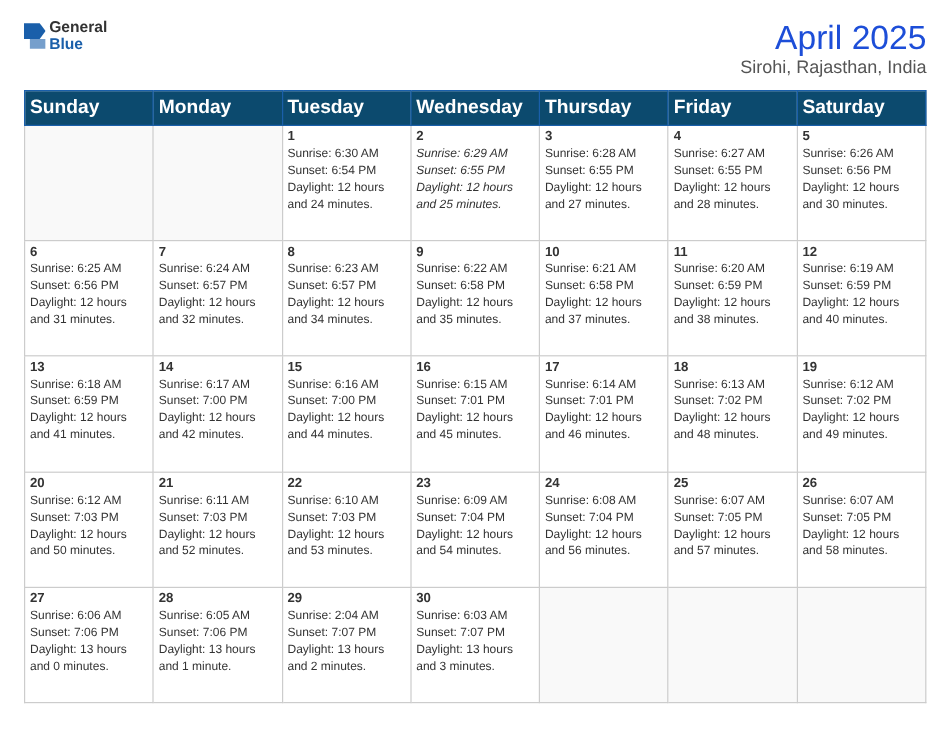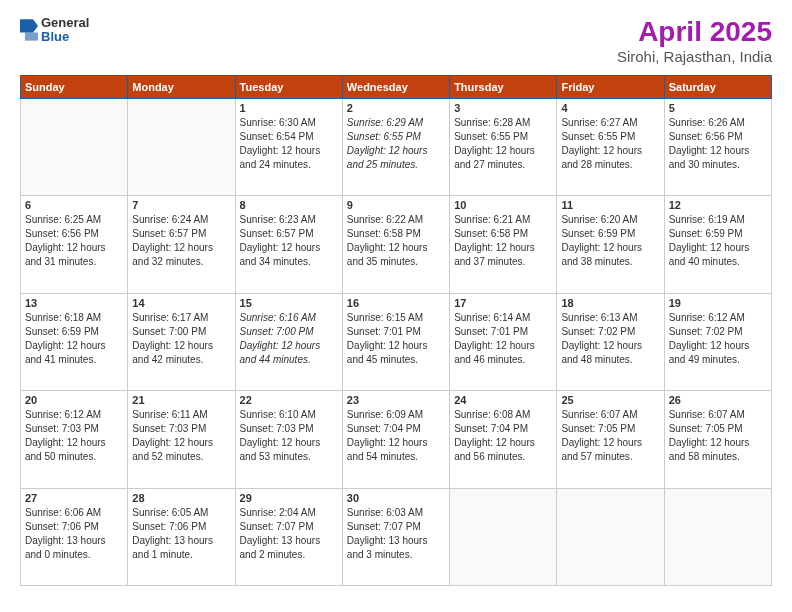--- a/index.html
+++ b/index.html
@@ -40,39 +40,39 @@
       width: 18px;
       height: 22px;
       margin-right: 3px;
       position: relative;
     }
     .title-area {
       text-align: right;
     }
     .title-area h1 {
       font-size: 28px;
-      font-weight: bold;
-      color: #a21caf;
+      font-weight: normal;
+      color: #1d4ed8;
     }
     .title-area h2 {
       font-size: 15px;
       color: #555;
       font-weight: normal;
     }
     .calendar {
       flex: 1;
       border: 1px solid #ccc;
       border-collapse: collapse;
       width: 100%;
       table-layout: fixed;
     }
     .calendar th {
-      background: #c2410c;
+      background: #0c4a6e;
       color: #fff;
-      font-size: 11px;
+      font-size: 16px;
       font-weight: bold;
       padding: 5px 4px;
       text-align: left;
       border: 1px solid #1a5faa;
     }
     .calendar td {
       border: 1px solid #ccc;
       vertical-align: top;
       padding: 3px 4px;
       font-size: 9px;
@@ -233,21 +233,21 @@
           </td>
           <td>
             <div class="day-num">14</div>
             <div class="day-info" style="white-space: pre-line;">Sunrise: 6:17 AM
 Sunset: 7:00 PM
 Daylight: 12 hours
 and 42 minutes.</div>
           </td>
           <td>
             <div class="day-num">15</div>
-            <div class="day-info" style="white-space: pre-line; font-style: italic;">Sunrise: 6:16 AM
+            <div class="day-info" style="white-space: pre-line;">Sunrise: 6:16 AM
 Sunset: 7:00 PM
 Daylight: 12 hours
 and 44 minutes.</div>
           </td>
           <td>
             <div class="day-num">16</div>
             <div class="day-info" style="white-space: pre-line;">Sunrise: 6:15 AM
 Sunset: 7:01 PM
 Daylight: 12 hours
 and 45 minutes.</div>

